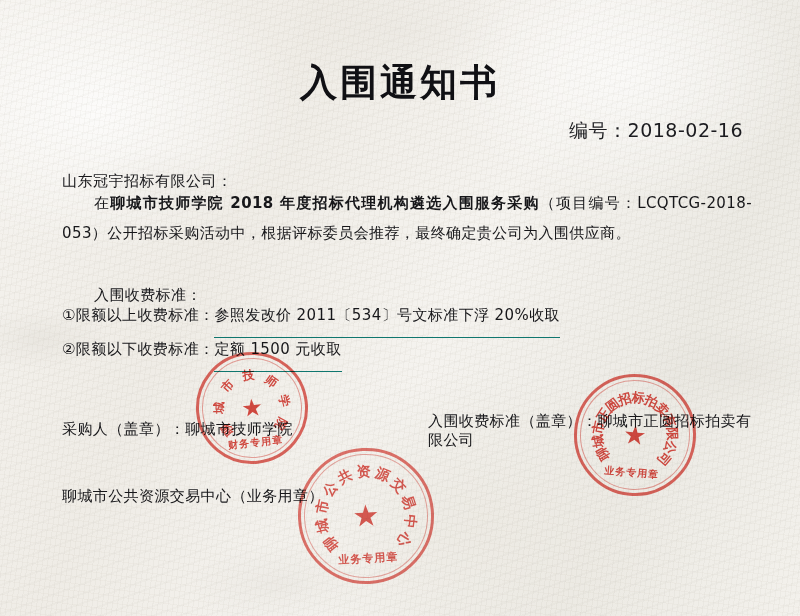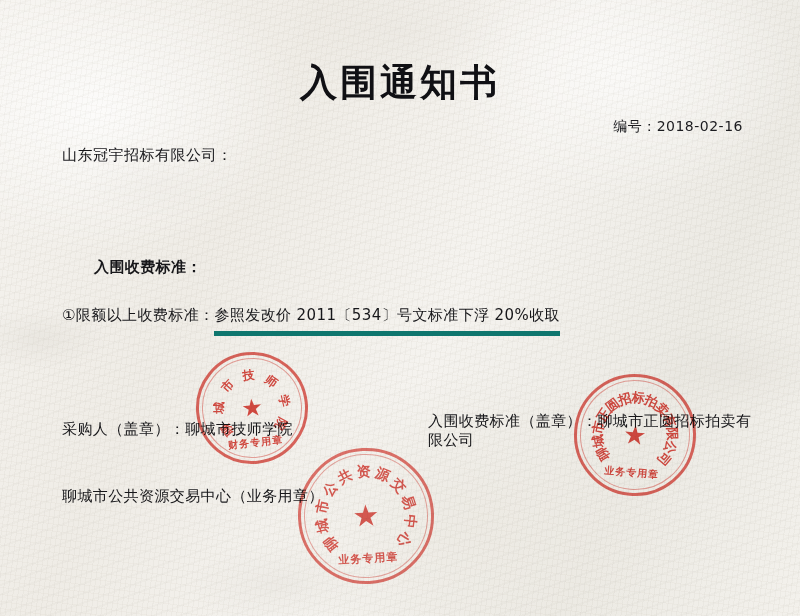--- a/index.html
+++ b/index.html
@@ -61,49 +61,49 @@
     font-family: "DejaVu Serif", "Liberation Serif", serif;
     font-weight: bold;
     font-size: 37px;
     letter-spacing: 3px;
     color: #101014;
   }
   .doc-number {
     position: absolute;
     top: 110px;
     right: 57px;
-    font-size: 14px;
+    font-size: 19px;
     color: #1b1b1f;
     letter-spacing: 0.5px;
   }
   .addressee {
     position: absolute;
-    top: 138px;
+    top: 164px;
     left: 62px;
     font-size: 15px;
     letter-spacing: 0.5px;
   }
   .para {
     position: absolute;
     left: 62px;
     width: 690px;
     font-size: 15px;
     line-height: 30px;
     letter-spacing: 0.4px;
     text-align: justify;
   }
   .p-body { top: 180px; text-indent: 32px; }
-  .p-fee-title { top: 244px; text-indent: 32px; font-weight: bold; }
+  .p-fee-title { top: 272px; text-indent: 32px; }
   .p-item1 { top: 292px; }
   .p-item2 { top: 326px; }
   .p-notice { top: 364px; text-indent: 32px; }
 
   .underline {
-    border-bottom: 5px solid #0f766e;
-    padding-bottom: 7px;
+    border-bottom: 1px solid #0f766e;
+    padding-bottom: 13px;
   }
   .bold {
     font-weight: bold;
   }
 
   .sig-row {
     position: absolute;
     top: 404px;
     left: 62px;
     width: 700px;
@@ -229,27 +229,33 @@
 <div id="content">
 
   <div class="doc-title">入围通知书</div>
 
   <div class="doc-number">
     <span>编号：</span><span>2018-02-16</span>
   </div>
 
   <div class="addressee">山东冠宇招标有限公司：</div>
 
+  <div class="para p-body">
+    <span>在</span><span class="bold">聊城市技师学院 2018 年度招标代理机构遴选入围服务采购</span><span>（项目编号：</span><span>LCQTCG-2018-053</span><span>）</span><span>公开招标采购活动中，根据评标委员会推荐，最终确定贵公司为入围供应商。</span>
+  </div>
 
   <div class="para p-fee-title">入围收费标准：</div>
 
   <div class="para p-item1">
     <span>①限额以上收费标准：</span><span class="underline">参照发改价 2011〔534〕号文标准下浮 20%收取</span>
   </div>
 
+  <div class="para p-item2">
+    <span>②限额以下收费标准：</span><span class="underline">定额 1500 元收取</span>
+  </div>
 
 
   <div class="sig-row">
     <div class="sig-left">
       <span>采购人（盖章）：</span><span>聊城市技师学院</span>
     </div>
     <div class="sig-right">
       <span>入围收费标准（盖章）：</span><span>聊城市正圆招标拍卖有限公司</span>
     </div>
   </div>

